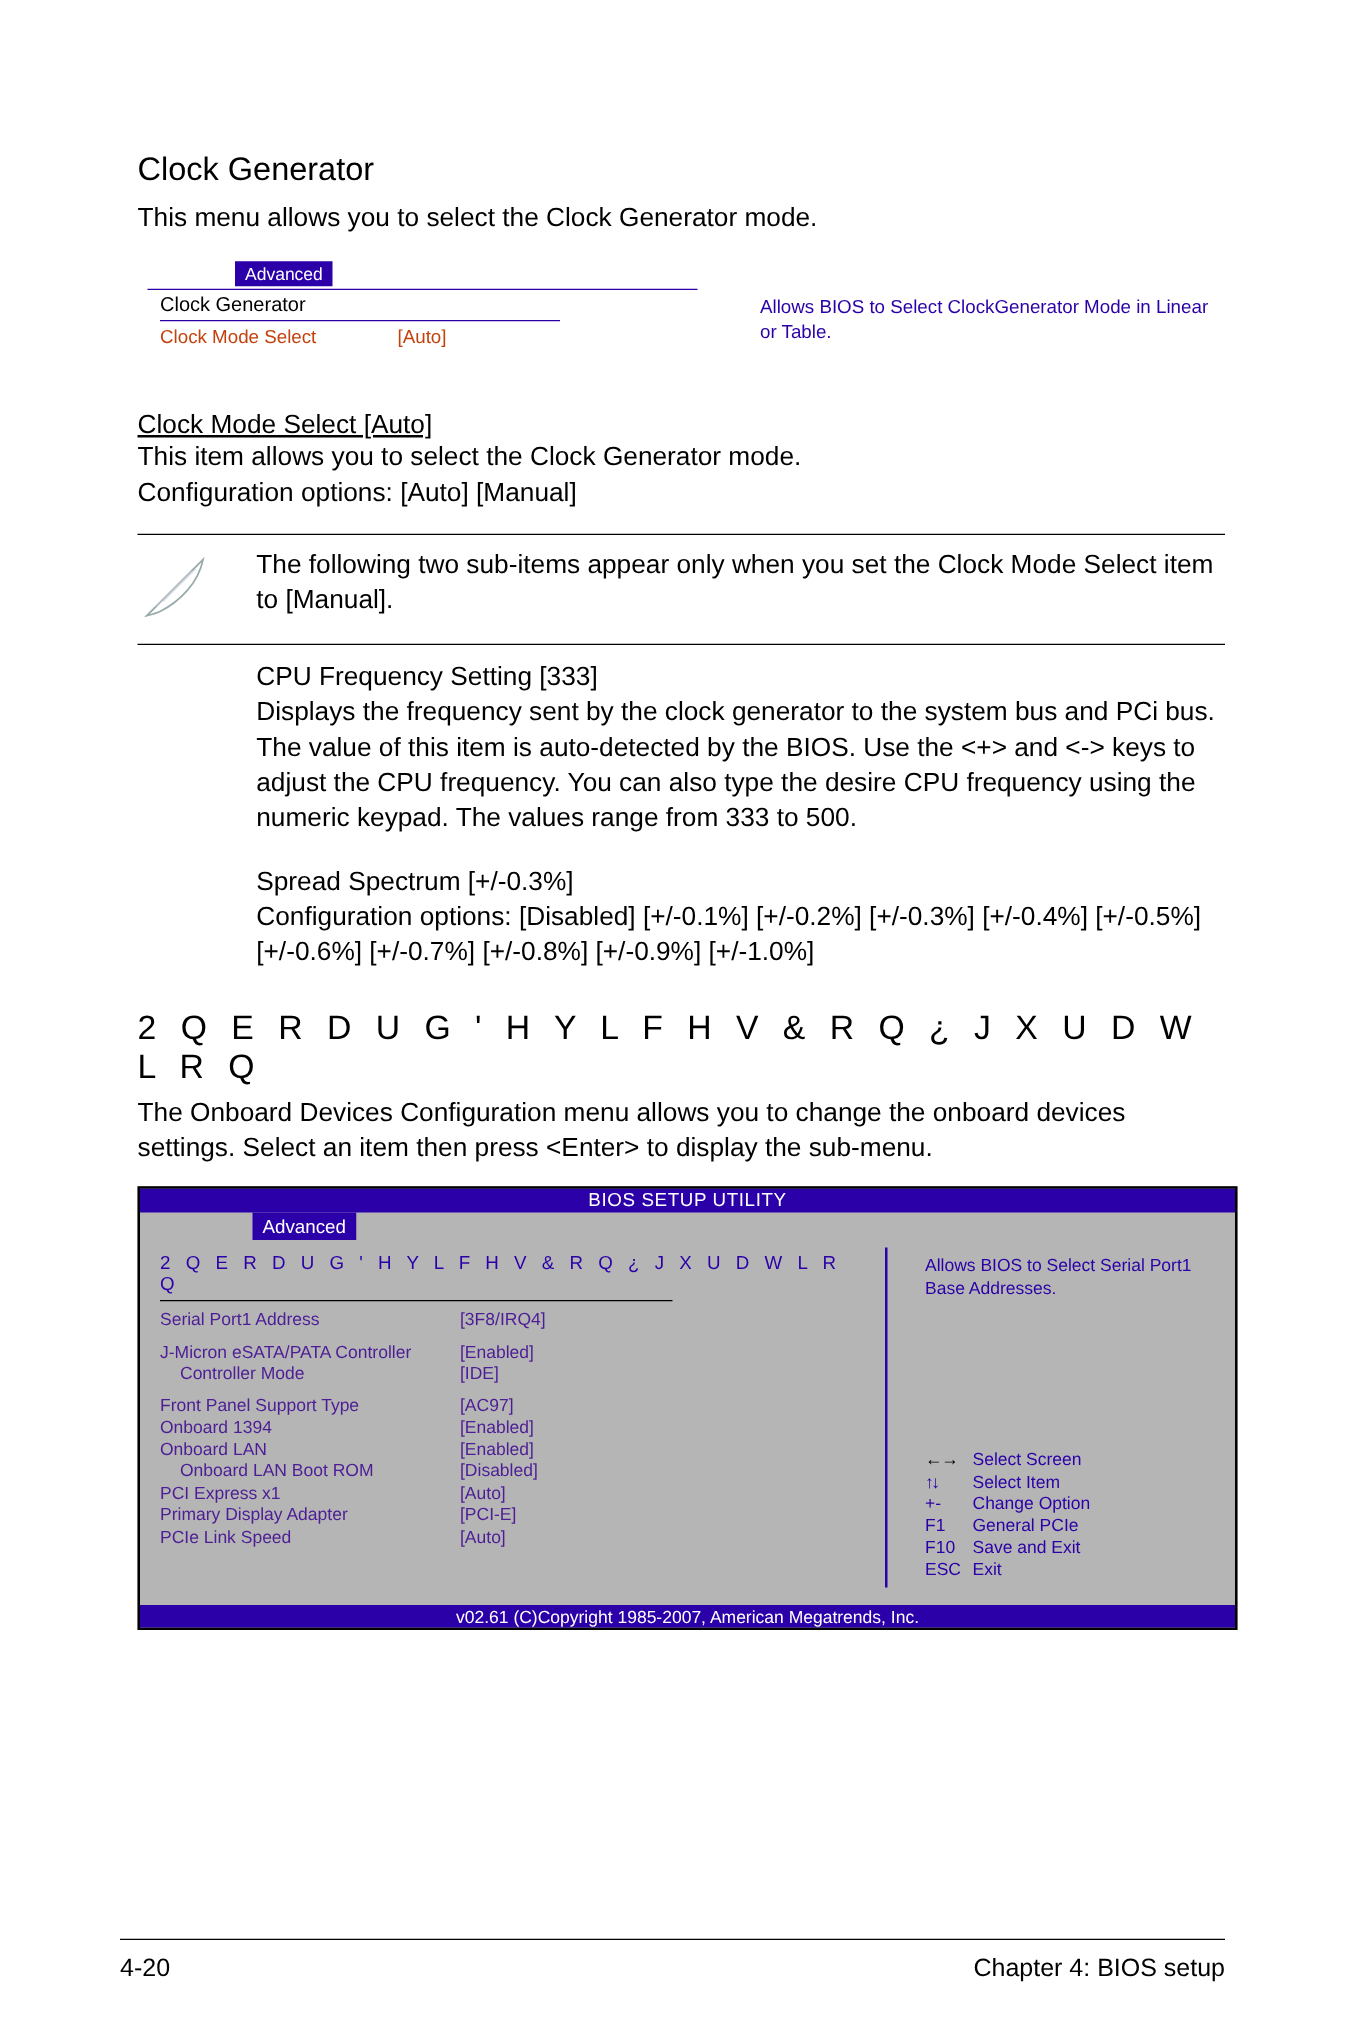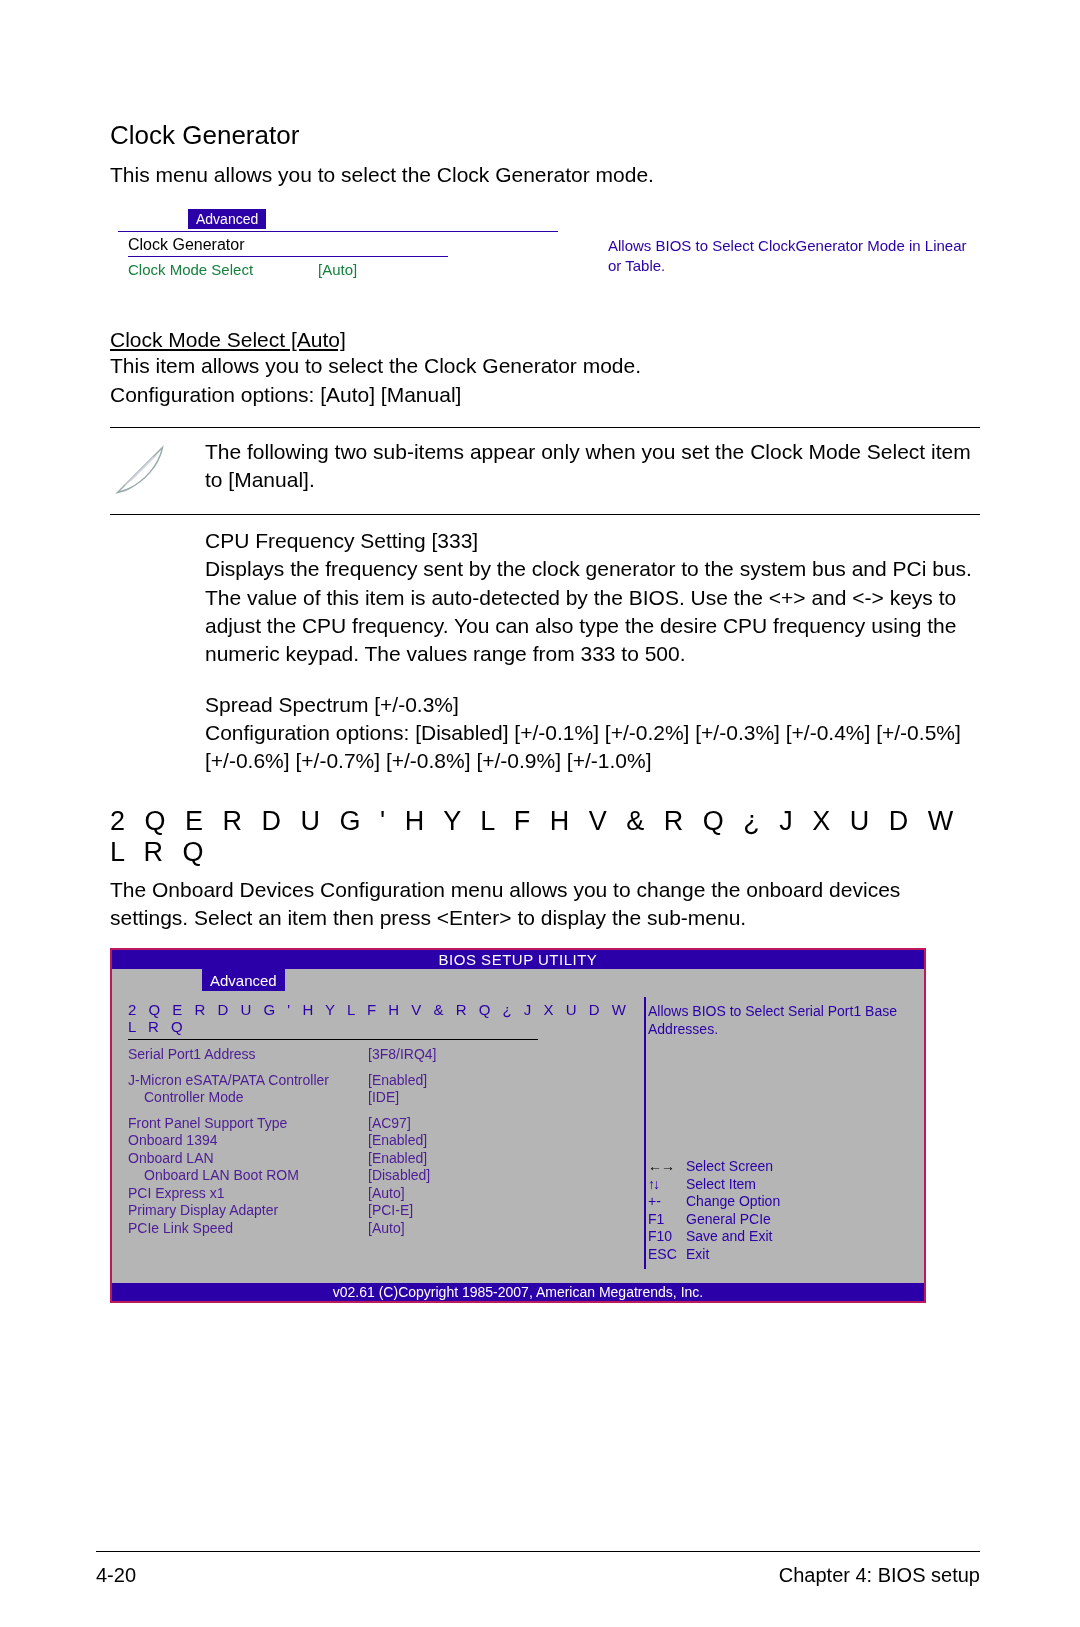--- a/index.html
+++ b/index.html
@@ -38,21 +38,21 @@
     width: 440px;
   }
   .bios1 .row1 {
     display: flex;
     width: 860px;
   }
   .bios1 .left { width: 460px; padding: 4px 0 0 10px; }
   .bios1 .right { flex: 1; color: #2b00a8; font-size: 15px; line-height: 1.3; padding-left: 30px; padding-top: 4px;}
   .bios1 .cg-title { color: #000; font-size: 16px; }
   .bios1 .cg-hr { border-bottom: 1px solid #2b00a8; width: 320px; margin: 2px 0 4px 0; }
-  .bios1 .blue { color: #15803d; font-size: 15px; }
+  .bios1 .blue { color: #c2410c; font-size: 15px; }
   .bios1 .cg-flex { display: flex; }
   .bios1 .cg-flex .lab { width: 190px; }
   .bios1 .cg-flex .val { }
 
   
   .section-heading {
     font-size: 21px;
     text-decoration: underline;
   }
 
@@ -72,22 +72,22 @@
   .sec2-heading {
     margin-top: 30px;
     font-size: 27px;
     letter-spacing: 6px;
     font-family: Arial, sans-serif;
   }
 
   
   .bios2 {
     margin: 16px 0 0 0px;
-    width: 816px;
-    border: 2px solid #be185d;
+    width: 880px;
+    border: 2px solid #000000;
     background: #b5b5b5;
     font-family: Arial, sans-serif;
   }
   .bios2 .titlebar {
     background: #2b00a8;
     color: #fff;
     text-align: center;
     font-size: 15px;
     padding: 1px 0;
     letter-spacing: 0.5px;
@@ -106,21 +106,21 @@
     display: flex;
     padding: 0 0 14px 0;
   }
   .bios2 .leftpane {
     flex: 1;
     padding: 0 12px 0 16px;
   }
   .bios2 .rightpane {
     width: 280px;
     border-left: 2px solid #2b00a8;
-    padding: 6px 10px 6px 2px;
+    padding: 6px 10px 6px 30px;
   }
   .bios2 .section-title {
     color: #2b00a8;
     font-size: 15px;
     letter-spacing: 4px;
     padding-top: 4px;
   }
   .bios2 .hr2 { border-top: 1px solid #000; margin: 4px 0 6px 0; width: 410px; }
   .bios2 .item {
     display: flex;

